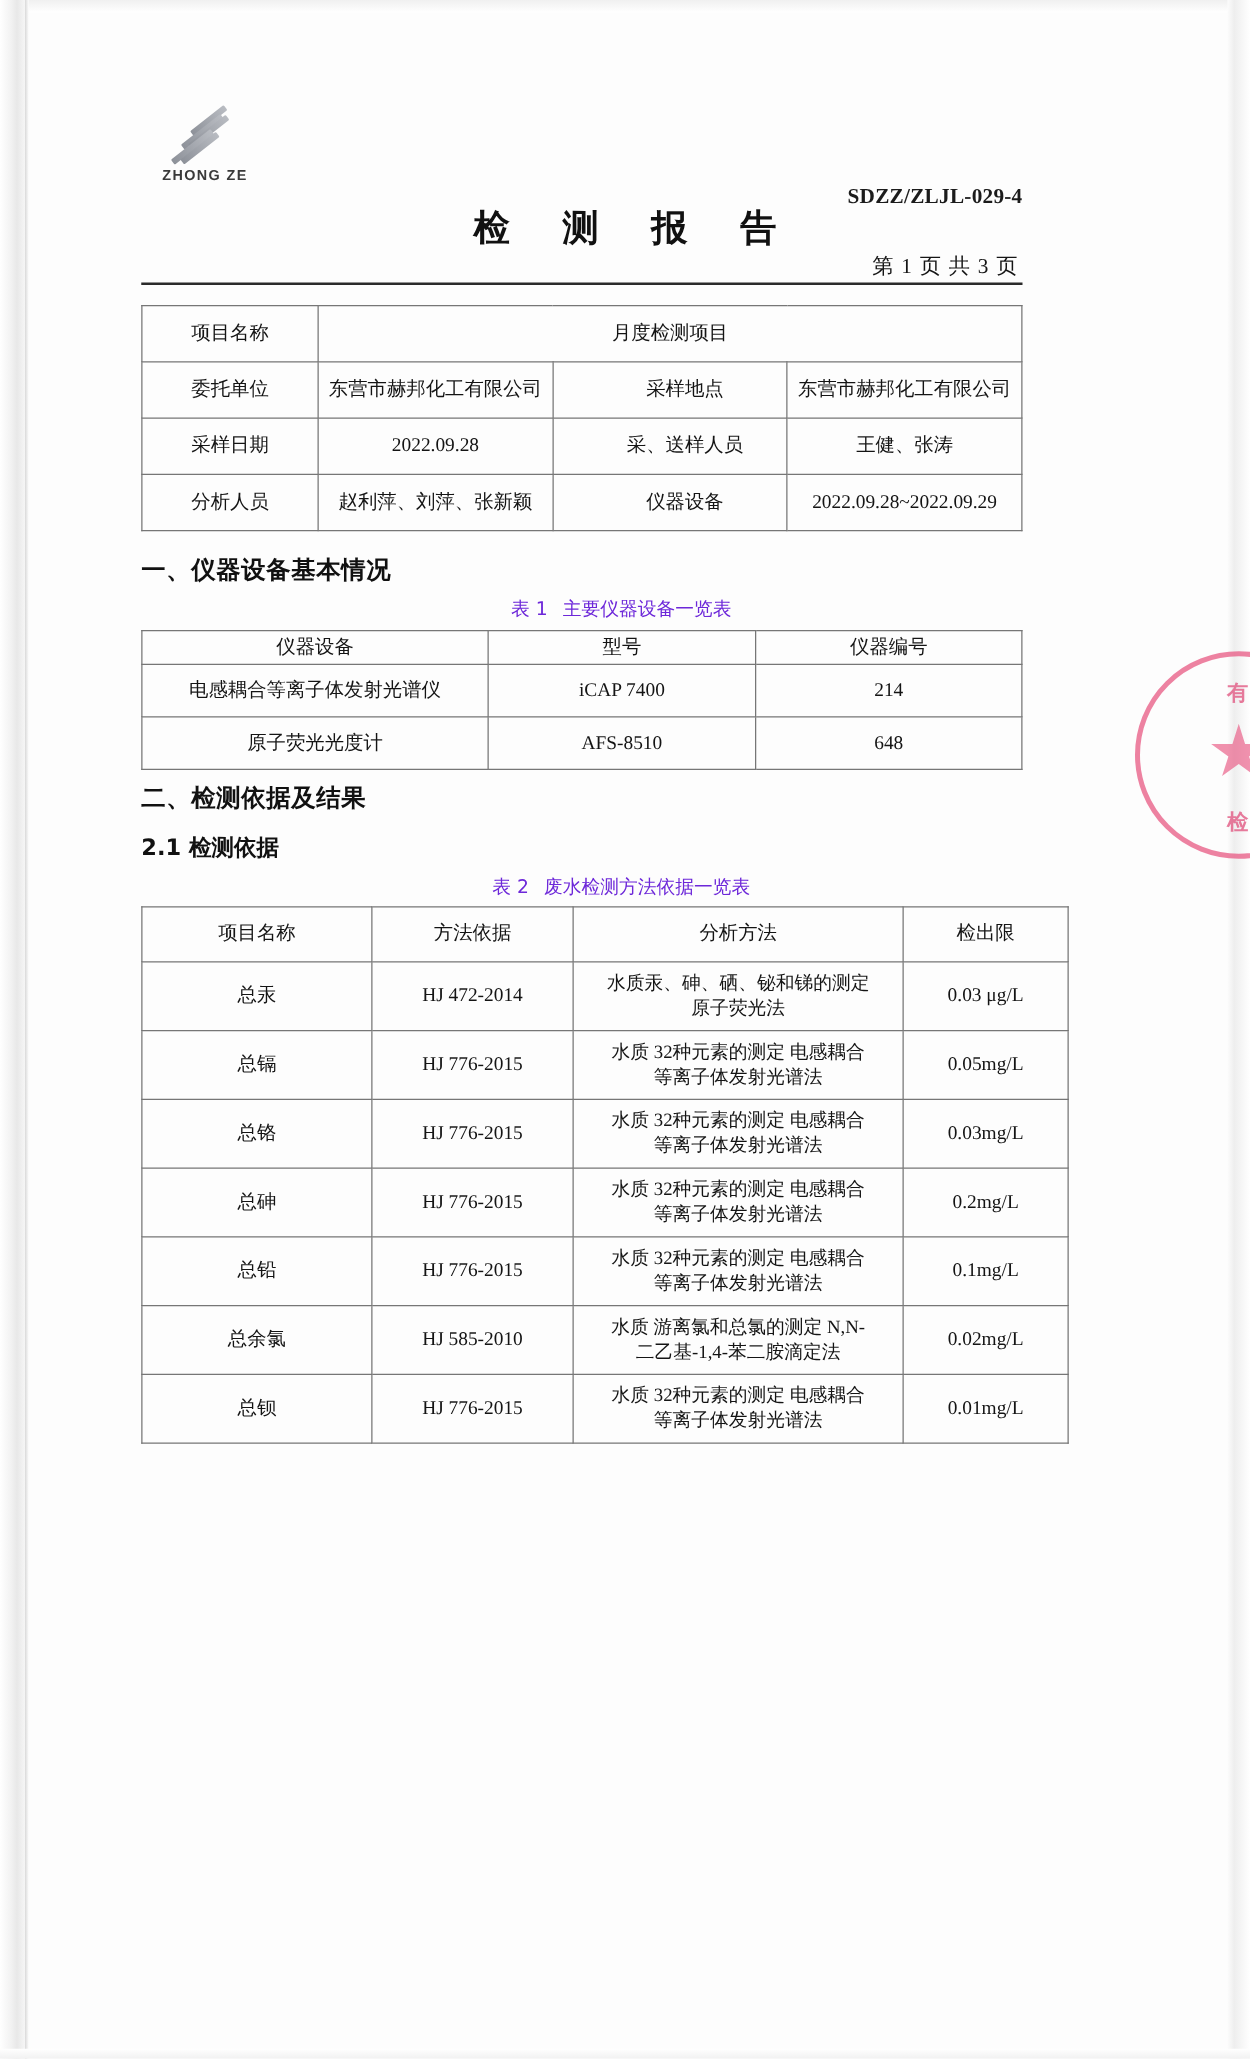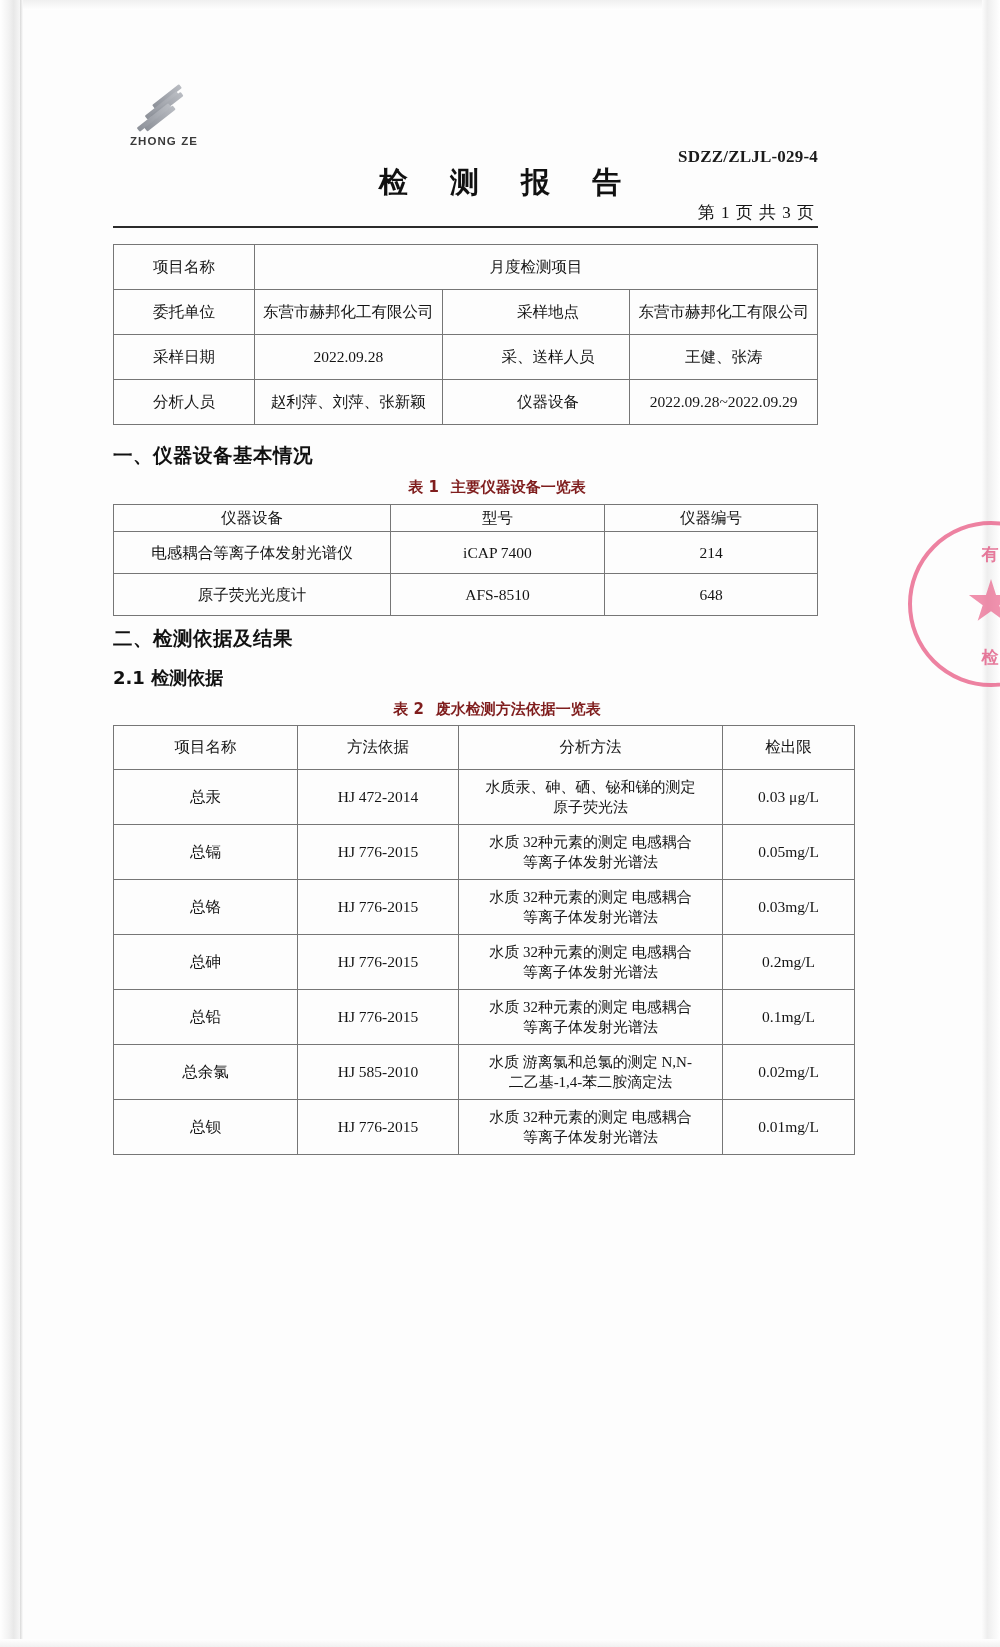--- a/index.html
+++ b/index.html
@@ -195,22 +195,22 @@
     font-size: 18px;
     font-weight: bold;
     color: #111;
   }
   .table-caption {
     position: absolute;
     left: 0; right: 0;
     text-align: center;
     font-family: "DejaVu Sans", sans-serif;
     font-size: 15px;
-    font-weight: bold;
-    color: #7f1d1d;
+    font-weight: normal;
+    color: #6d28d9;
     padding-right: 6px;
   }
   .table-caption .cap-gap { display: inline-block; width: 12px; }
 
   
   #equip-table {
     left: 113px;
     top: 488px;
     width: 705px;
   }

